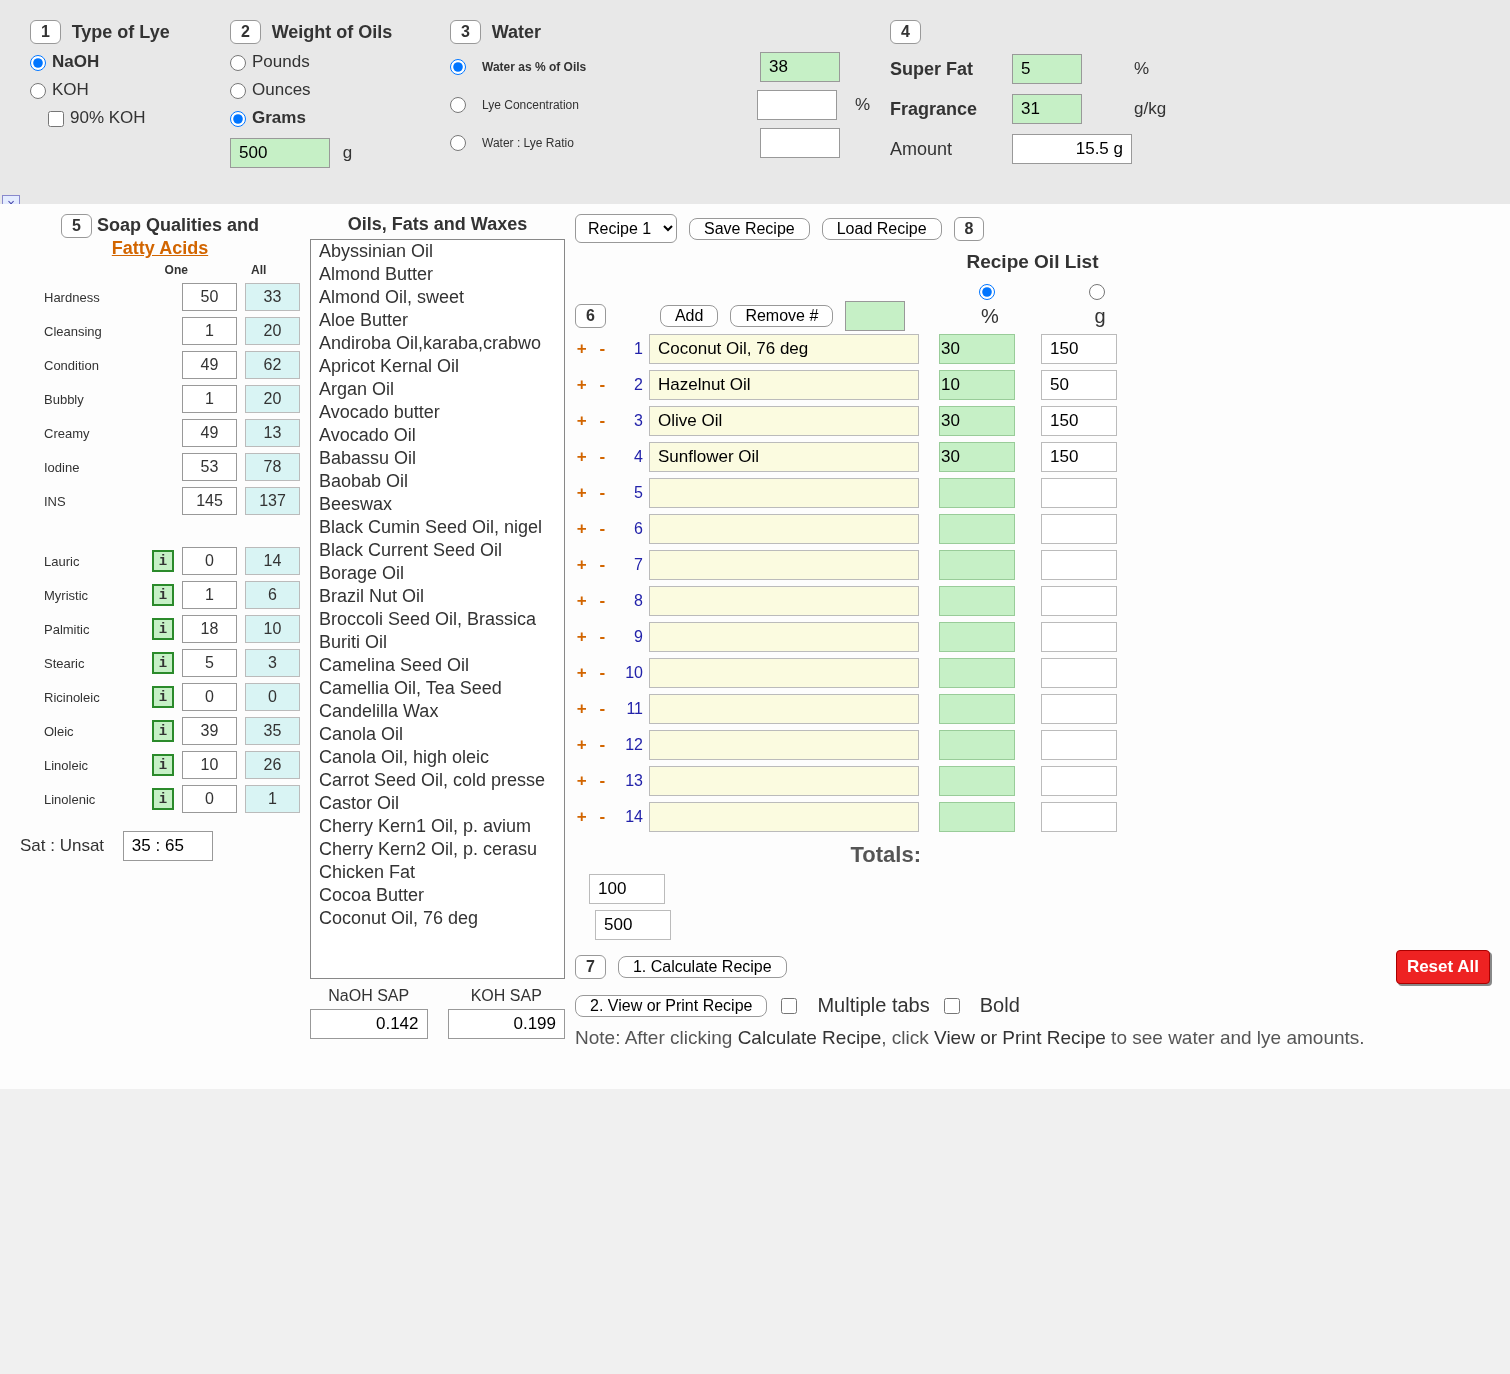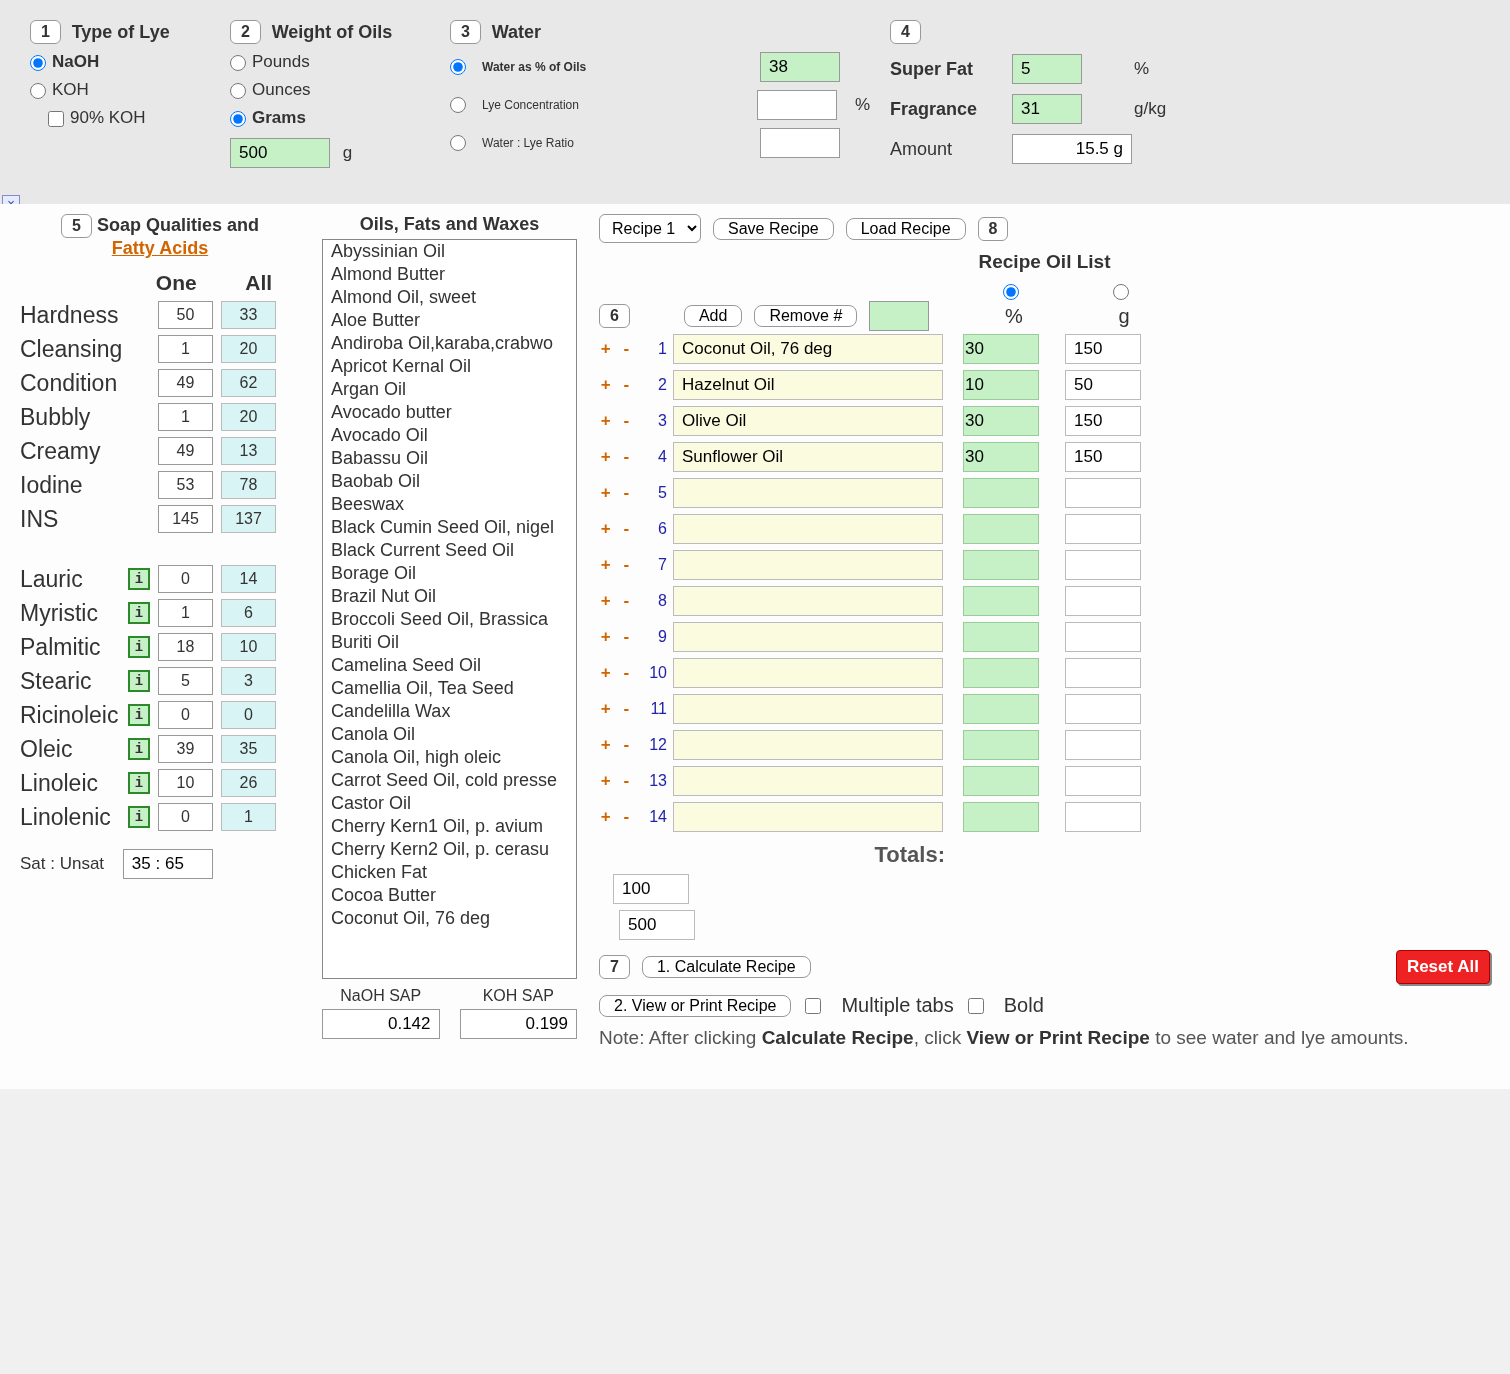--- a/index.html
+++ b/index.html
@@ -19,31 +19,31 @@
 .sec2 { width: 200px; }
 .sec3 { width: 420px; }
 .sec4 { flex: 1; }
 .sec3-row { display: flex; align-items: center; margin: 8px 0; gap: 10px; }
 .sec3-row .lbl { flex: 1; font-size: 12px; }
 .sec3-row.selected .lbl { font-weight: bold; }
 .sec3-row .field { width: 80px; text-align: left; }
 .sec4-row { display: flex; align-items: center; margin: 10px 0; gap: 12px; }
 .sec4-row .lbl { width: 110px; font-weight: bold; font-size: 18px; }
 .sec4-row .field { width: 70px; }
-.lower { display: flex; gap: 22px; padding: 10px 20px 40px; background: #fdfdfd; position: relative; }
+.lower { display: flex; gap: 10px; padding: 10px 20px 40px; background: #fdfdfd; position: relative; }
 .col-qual { width: 280px; }
 .col-oils { width: 255px; }
 .col-recipe { flex: 1; }
 .qual-head { text-align: center; font-weight: bold; font-size: 18px; margin-bottom: 4px; }
 .fatty-link { color: #d26500; text-decoration: underline; font-weight: bold; }
 .qual-cols { display: flex; margin-bottom: 4px; }
-.qual-cols div { flex: 1; text-align: center; font-weight: bold; font-size: 21px; margin-top: 8px; }
+.qual-cols div { flex: 1; text-align: center; font-weight: bold; font-size: 12px; }
 .qual-cols .spacer-lbl { width: 115px; flex: none; }
 .qual-row { display: flex; align-items: center; margin: 6px 0; gap: 8px; }
-.qual-row .qlbl { width: 100px; font-size: 23px; }
+.qual-row .qlbl { width: 100px; font-size: 13px; margin-left: 24px; }
 .qual-row .ibut { width: 22px; height: 22px; background: #c6f0c6; border: 2px solid #2a8a2a; text-align: center; font-weight: bold; font-family: 'Courier New', monospace; font-size: 14px; line-height: 18px; }
 .qual-row .ispacer { width: 22px; }
 .qual-row .one { width: 55px; border: 1px solid #999; background: #fff; text-align: center; padding: 4px 0; font-size: 16px; }
 .qual-row .all { width: 55px; border: 1px solid #bbb; background: #d9f4f4; text-align: center; padding: 4px 0; font-size: 16px; }
 .oils-title { text-align: center; font-weight: bold; font-size: 18px; margin-bottom: 4px; }
 .oils-list { border: 1px solid #888; background: #fff; height: 740px; overflow: hidden; font-size: 18px; }
 .oils-list div { padding: 1px 8px; white-space: nowrap; overflow: hidden; cursor: pointer; }
 .sap-row { display: flex; gap: 20px; margin-top: 8px; }
 .sap-col { flex: 1; text-align: center; }
 .sap-col .lbl { font-size: 16px; margin-bottom: 4px; }
@@ -69,21 +69,21 @@
 .rrow .pct { width: 76px; border: 1px solid #9c9; background: #c6f0c6; padding: 4px 1px; font-size: 17px; margin-left: 14px; }
 .rrow .gram { width: 76px; border: 1px solid #bbb; background: #fff; padding: 4px 8px; font-size: 17px; margin-left: 20px; }
 .totals-row { display: flex; align-items: flex-start; margin: 10px 0; gap: 6px; flex-direction: column; }
 .totals-row .tlbl { width: 346px; text-align: right; font-weight: bold; font-size: 22px; color: #555; }
 .totals-row .tval { width: 76px; border: 1px solid #bbb; background: #fff; padding: 4px 8px; font-size: 17px; margin-left: 14px; }
 .totals-row .tval2 { margin-left: 20px; }
 .calc-row { display: flex; align-items: center; gap: 12px; margin: 10px 0; }
 button.reset { background: #e22; color: #fff; font-weight: bold; border: 1px solid #a00; border-radius: 4px; padding: 6px 10px; font-size: 17px; box-shadow: 2px 2px 0 #888; }
 .bottom-opts { display: flex; align-items: center; gap: 14px; margin: 10px 0; font-size: 20px; }
 .note { font-size: 19px; color: #555; margin-top: 8px; }
-.note b { font-weight: bold; color: #333; }
+.note b { font-weight: normal; color: #333; }
 .satunsat { margin-top: 18px; font-size: 17px; }
 .satunsat .field { width: 90px; margin-left: 14px; }
 .close-x { position: absolute; left: 2px; top: 195px; border: 1px solid #88c; background: #e4ecff; color: #44a; width: 18px; height: 18px; text-align: center; font-size: 13px; line-height: 16px; }
 </style>
 </head>
 <body>
 
 <div class="close-x">×</div>
 
 <div class="top-row">

